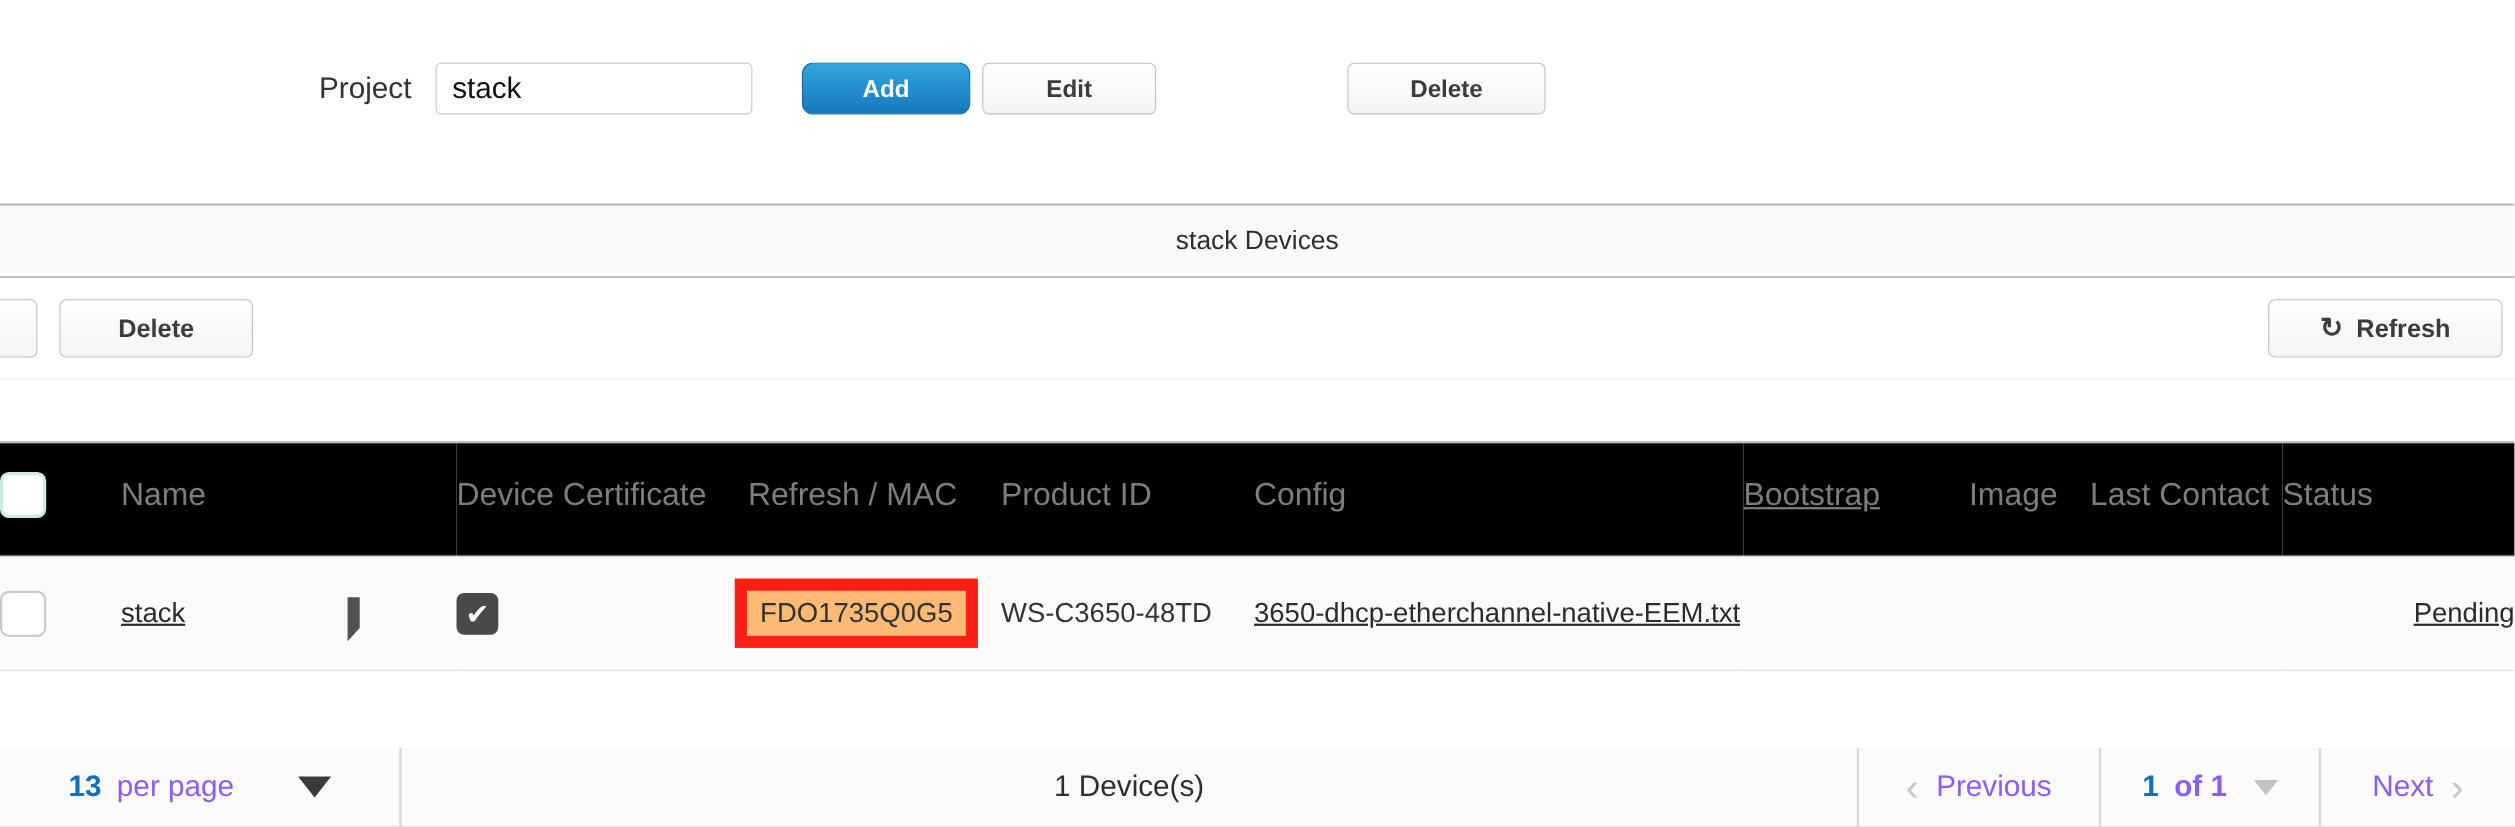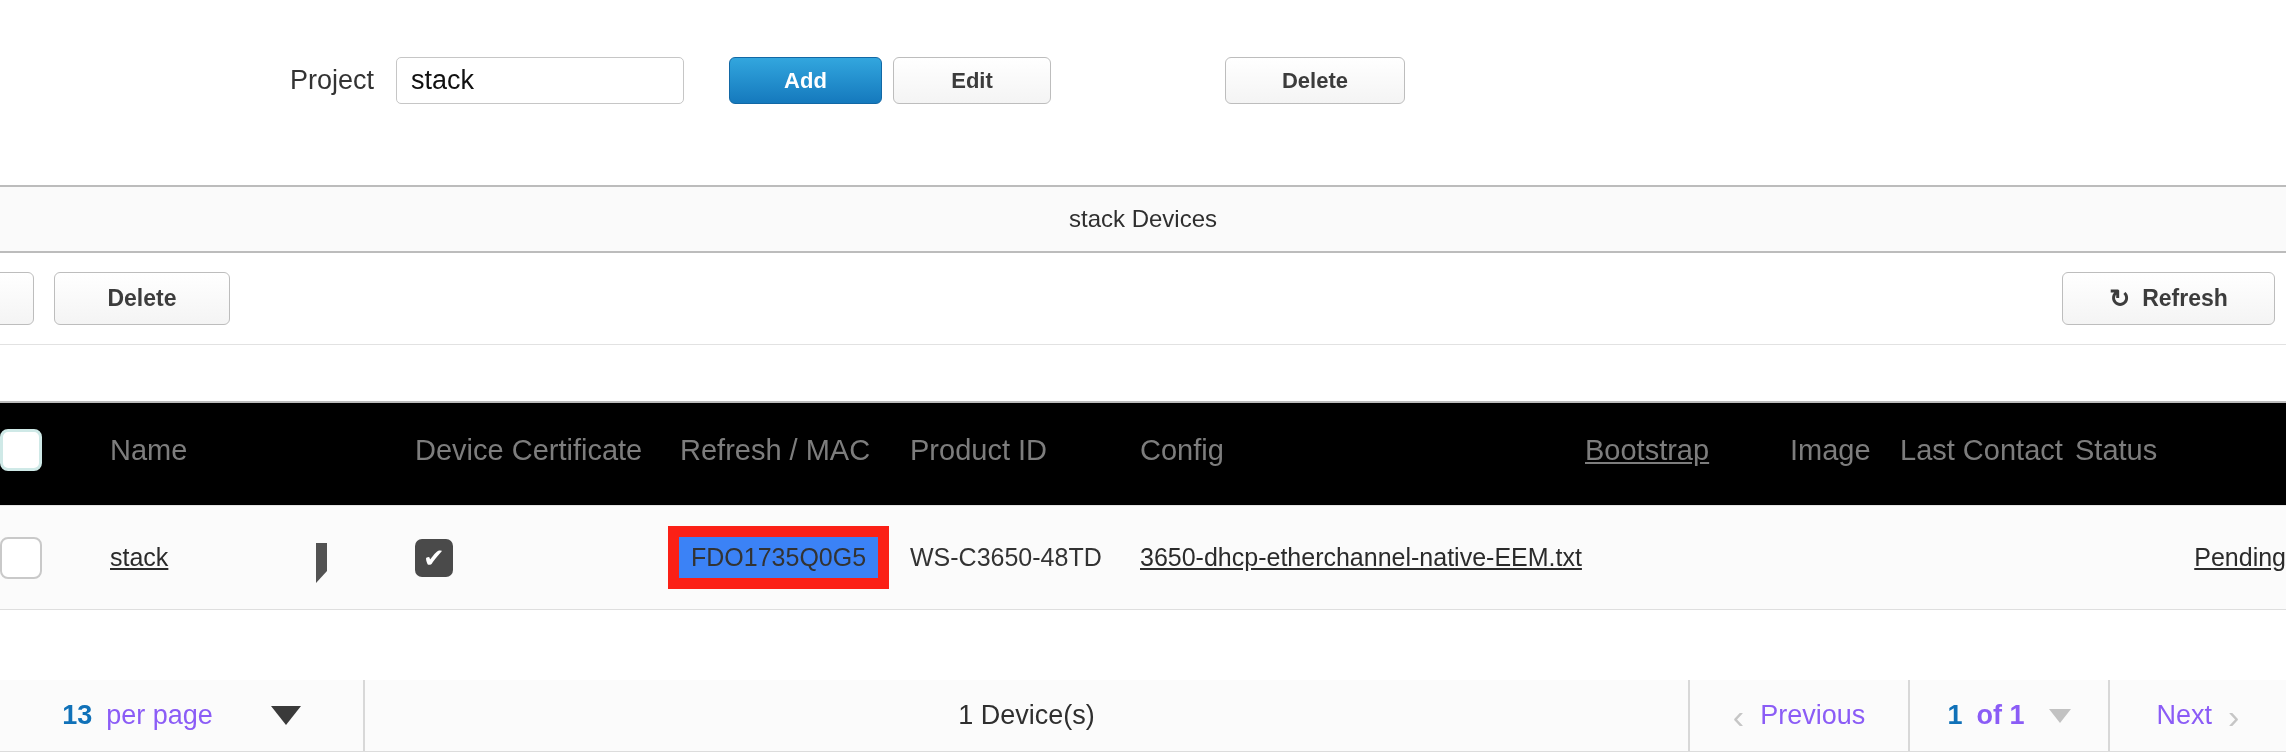--- a/index.html
+++ b/index.html
@@ -36,21 +36,21 @@
     background:linear-gradient(to bottom,#ffffff 0%,#f4f4f4 100%);
     font-size:22px; font-weight:bold; color:#3c3c3c;
     display:inline-flex; align-items:center; justify-content:center;
     cursor:pointer; font-family:"Liberation Sans", sans-serif;
     white-space:nowrap; padding:0 22px;
   }
   .btn-primary {
     background:linear-gradient(to bottom,#32a6de 0%,#1579bd 100%);
     border:1px solid #1268a5; color:#ffffff;
   }
-  #add-btn   { position:absolute; left:729px; top:57px; width:153px; }
+  #add-btn   { position:absolute; left:729px; top:57px; width:153px;border-radius:10px; }
   #edit-btn  { position:absolute; left:893px; top:57px; width:158px; }
   #clone-btn { position:absolute; left:1060px; top:57px; width:178px; }
   #delete-top-btn { position:absolute; left:1225px; top:57px; width:180px; }
 
   
   .title-band {
     position:absolute; left:0; top:185px; width:2286px; height:68px;
     background:#fafafa;
     border-top:2px solid #bcbcbc; border-bottom:2px solid #bcbcbc;
     display:flex; align-items:center; justify-content:center;
@@ -124,21 +124,21 @@
     color:#ffffff; font-size:26px; line-height:1;
   }
   .link { color:#2b2b2b; text-decoration:underline; cursor:pointer; }
   .stack-icon { display:block; width:34px; }
   .stack-icon .bar { height:7px; background:#525252; margin-bottom:4px; }
   .stack-icon .tail {
     width:0; height:0; margin-left:6px;
     border-left:11px solid #525252; border-bottom:12px solid transparent;
   }
   .serial-highlight {
-    display:inline-block; background:#3b82f6; border:11px solid #fb2016;
+    display:inline-block; background:#fdba74; border:11px solid #fb2016;
     padding:5px 12px; font-size:25px; color:#333; line-height:1.25;
     margin-left:-12px;
   }
 
   
   .footer {
     position:absolute; left:0; top:680px; width:2286px; height:72px;
     background:#fbfbfb; border-bottom:1px solid #dcdcdc;
     display:flex; align-items:stretch;
   }

